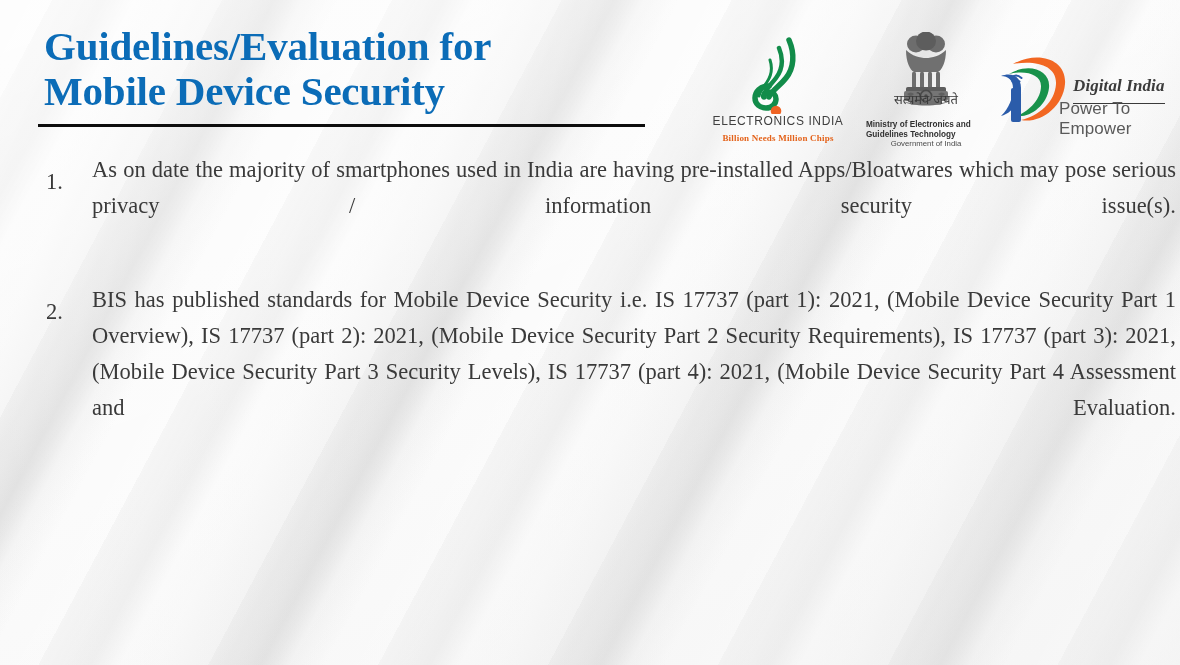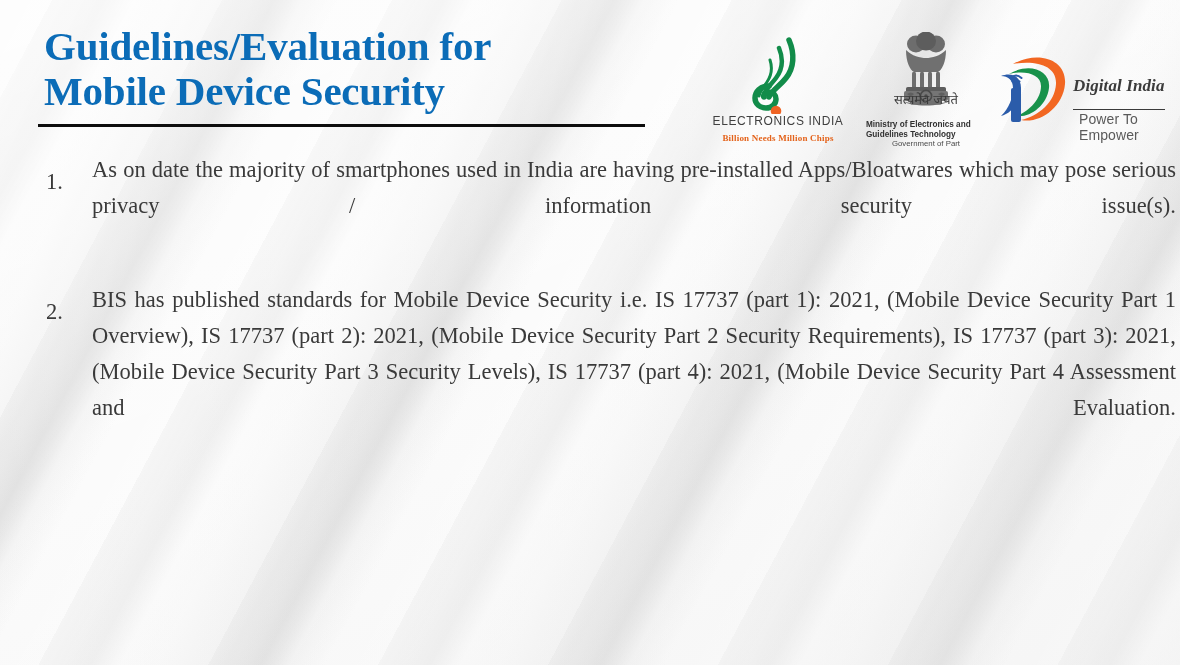--- a/index.html
+++ b/index.html
@@ -193,32 +193,31 @@
   #di-name {
     position: absolute;
     left: 78px;
     top: 22px;
     font-family: "Liberation Serif", "DejaVu Serif", serif;
     font-style: italic;
     font-weight: bold;
     font-size: 17px;
     color: #3b3b3b;
     border-bottom: 1.6px solid #3b3b3b;
-    padding-bottom: 13px;
+    padding-bottom: 7px;
     letter-spacing: 0.1px;
   }
   #di-tagline {
     position: absolute;
-    left: 84px;
+    left: 64px;
     top: 45px;
     font-family: "Liberation Sans", "DejaVu Sans", sans-serif;
-    font-size: 14px;
+    font-size: 17px;
     color: #5a5a5a;
     letter-spacing: 0.1px;
-    margin-top: 12px;
   }
 
   
   #body-list {
     position: absolute;
     left: 0;
     top: 152px;
     width: 1180px;
   }
   .list-item {
@@ -316,21 +315,21 @@
                 <path d="M44 62 q4 -3 7 0 q-3 4 -7 0 Z" fill="#5f5f5f"></path>
 
                 <path d="M9 69 C 16 75, 48 75, 55 69 C 48 73, 16 73, 9 69 Z" fill="#6b6b6b"></path>
                 <rect x="16" y="69" width="32" height="3.5" rx="1.4" fill="#707070"></rect>
               </g>
             </svg>
           </div>
           <div id="meity-motto">सत्यमेव जयते</div>
           <div id="meity-line1">Ministry of Electronics and</div>
           <div id="meity-line2">Guidelines Technology</div>
-          <div id="meity-line3">Government of Part</div>
+          <div id="meity-line3">Government of India</div>
         </div>
 
         <div id="logo-digital-india">
           <div id="di-mark">
             <svg width="76" height="72" viewBox="0 0 76 72" xmlns="http://www.w3.org/2000/svg">
               <path d="M18 10 C 44 -4, 72 6, 70 30 C 68 54, 44 70, 26 66 C 44 62, 60 48, 61 30 C 62 12, 42 6, 18 10 Z" fill="#f26722"></path>
               <path d="M14 20 C 34 8, 56 16, 54 34 C 52 52, 34 64, 22 62 C 36 56, 46 44, 46 32 C 46 20, 30 16, 14 20 Z" fill="#18924b"></path>
               <path d="M6 22 C 16 18, 26 22, 26 34 C 26 48, 16 60, 6 62 C 14 54, 18 44, 18 34 C 18 26, 13 22, 6 22 Z" fill="#2b5caa"></path>
               <rect x="16" y="34" width="10" height="34" rx="2" fill="#2b5caa"></rect>
               <g fill="none" stroke="#2b5caa" stroke-width="2" stroke-linecap="round">

